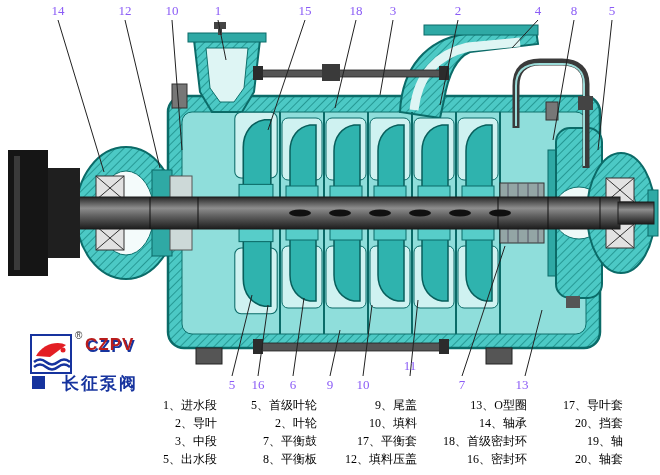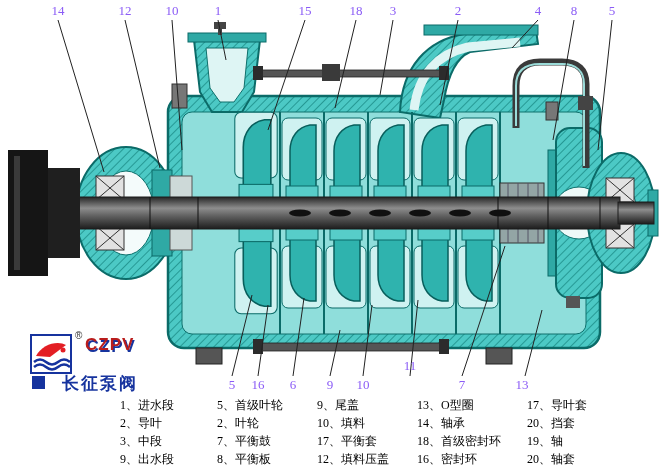--- a/index.html
+++ b/index.html
@@ -11,21 +11,21 @@
   .callout{
     position:absolute;transform:translateX(-50%);
     font:13px "Liberation Serif",serif;color:#8b5cf6;white-space:nowrap;
   }
   .legend{
     position:absolute;left:120px;top:396px;
     display:grid;grid-template-columns:97px 100px 100px 110px 96px;
     font:12px/18px "Liberation Serif",serif;color:#000;
   }
   .legend .col{display:flex;flex-direction:column;}
-  .legend .item{white-space:nowrap;}
+  .legend .item{white-space:nowrap;text-align:right;}
   .logo{position:absolute;left:26px;top:332px;width:170px;height:62px;}
   .logo .emblem{position:absolute;left:4px;top:2px;width:42px;height:40px;border:2px solid #16339e;background:#fff;box-sizing:border-box;}
   .logo .reg{position:absolute;left:49px;top:-2px;font-size:10px;color:#333;}
   .logo .brand{
     position:absolute;left:59px;top:3px;
     font-weight:bold;font-size:17px;letter-spacing:1px;color:#b91c1c;
     text-shadow:1.5px 1.5px 0 #16339e;
   }
   .logo .minibox{position:absolute;left:6px;top:44px;width:13px;height:13px;background:#16339e;}
   .logo .company{
@@ -222,21 +222,21 @@
 <div class="callout" style="left:363px;top:377px">10</div>
 <div class="callout" style="left:410px;top:358px">11</div>
 <div class="callout" style="left:462px;top:377px">7</div>
 <div class="callout" style="left:522px;top:377px">13</div>
 
 <div class="legend">
   <div class="col">
     <span class="item">1、进水段</span>
     <span class="item">2、导叶</span>
     <span class="item">3、中段</span>
-    <span class="item">9、出水段</span>
+    <span class="item">5、出水段</span>
   </div>
   <div class="col">
     <span class="item">5、首级叶轮</span>
     <span class="item">2、叶轮</span>
     <span class="item">7、平衡鼓</span>
     <span class="item">8、平衡板</span>
   </div>
   <div class="col">
     <span class="item">9、尾盖</span>
     <span class="item">10、填料</span>

